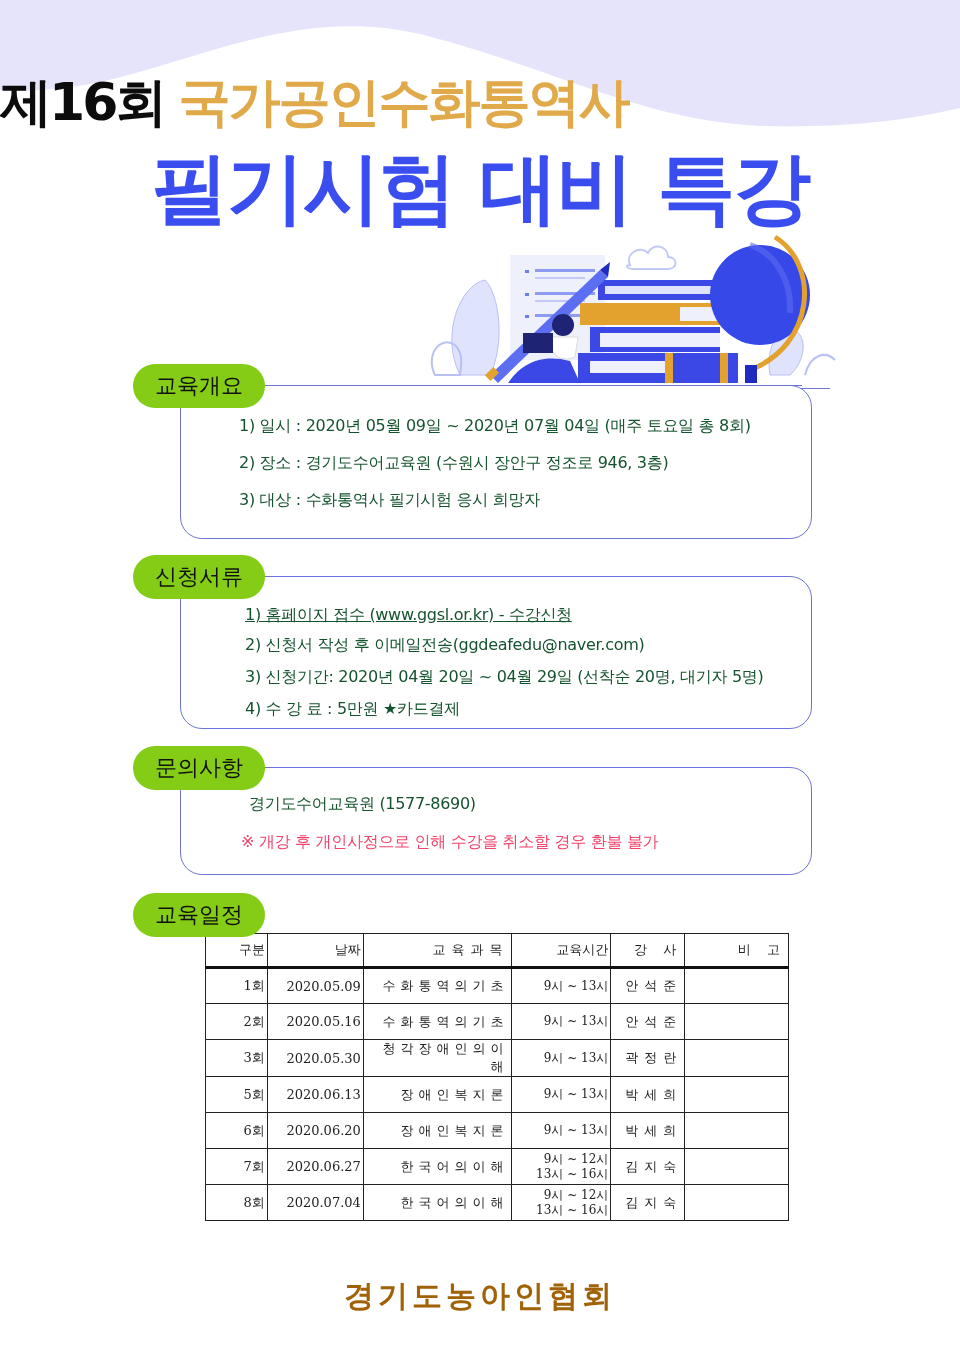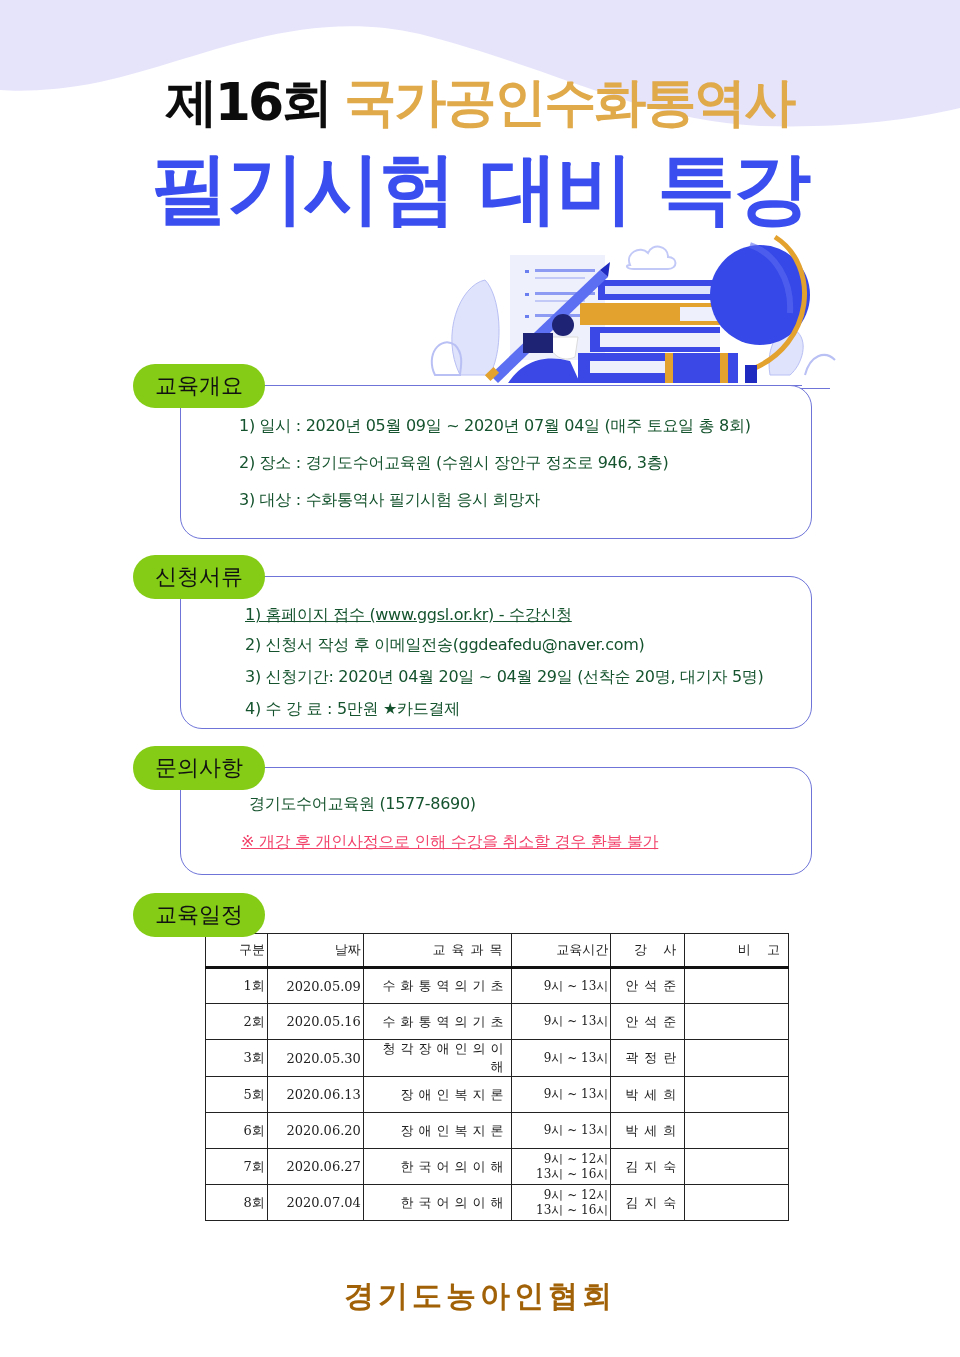--- a/index.html
+++ b/index.html
@@ -1,21 +1,21 @@
 <!DOCTYPE html>
 <html><head>
 <meta charset="utf-8">
 <style>
   * { box-sizing: border-box; margin: 0; padding: 0; }
   html, body { width: 960px; height: 1357px; background: #ffffff; overflow: hidden; }
   body { position: relative; font-family: "DejaVu Sans", sans-serif; color: #111; }
 
   .wave { position: absolute; left: 0; top: 0; width: 960px; height: 140px; z-index: 0; }
 
-  .title1 { position: absolute; top: 70px; left: 0; width: 960px; text-align: center; z-index: 2;
+  .title1 { position: absolute; top: 70px; left: 0; width: 960px; z-index: 2;
             font-size: 52px; font-weight: 900; letter-spacing: -3px; line-height: 64px; }
   .title1 .t-black { color: #0c0c0c; font-family: "DejaVu Sans", sans-serif; font-weight: bold; }
   .title1 .t-gold { color: #e0a94a; font-weight: bold; margin-left: 14px; letter-spacing: -2px; }
 
   .title2 { position: absolute; top: 142px; left: 0; width: 960px; text-align: center; z-index: 2;
             font-size: 78px; font-weight: bold; color: #3a4ef0; letter-spacing: -2px; line-height: 92px; }
 
   .illus { position: absolute; left: 430px; top: 225px; width: 410px; height: 165px; z-index: 1; }
 
   .section-label { position: absolute; left: 133px; height: 44px; padding: 0 22px;
@@ -110,21 +110,21 @@
 <div class="box" style="top:576px; height:153px; border-top-left-radius:0;">
   <div class="line" style="left:64px; top:28px;text-decoration:underline;">1) 홈페이지 접수 (www.ggsl.or.kr) - 수강신청</div>
   <div class="line" style="left:64px; top:58px;">2) 신청서 작성 후 이메일전송(ggdeafedu@naver.com)</div>
   <div class="line" style="left:64px; top:90px;">3) 신청기간: 2020년 04월 20일 ~ 04월 29일 (선착순 20명, 대기자 5명)</div>
   <div class="line" style="left:64px; top:122px;">4) 수 강 료 : 5만원 ★카드결제</div>
 </div>
 
 <div class="section-label" style="top:746px;">문의사항</div>
 <div class="box" style="top:767px; height:108px; border-top-left-radius:0;">
   <div class="line" style="left:68px; top:26px;">경기도수어교육원 (1577-8690)</div>
-  <div class="line warn" style="left:60px; top:64px;text-decoration:underline;">※ 개강 후 개인사정으로 인해 수강을 취소할 경우 환불 불가</div>
+  <div class="line warn" style="left:60px; top:64px;">※ 개강 후 개인사정으로 인해 수강을 취소할 경우 환불 불가</div>
 </div>
 
 <div class="section-label sched-label">교육일정</div>
 <table class="sched">
   <colgroup>
     <col style="width:62px">
       <col style="width:96px">
       <col style="width:148px">
       <col style="width:100px">
       <col style="width:74px">

